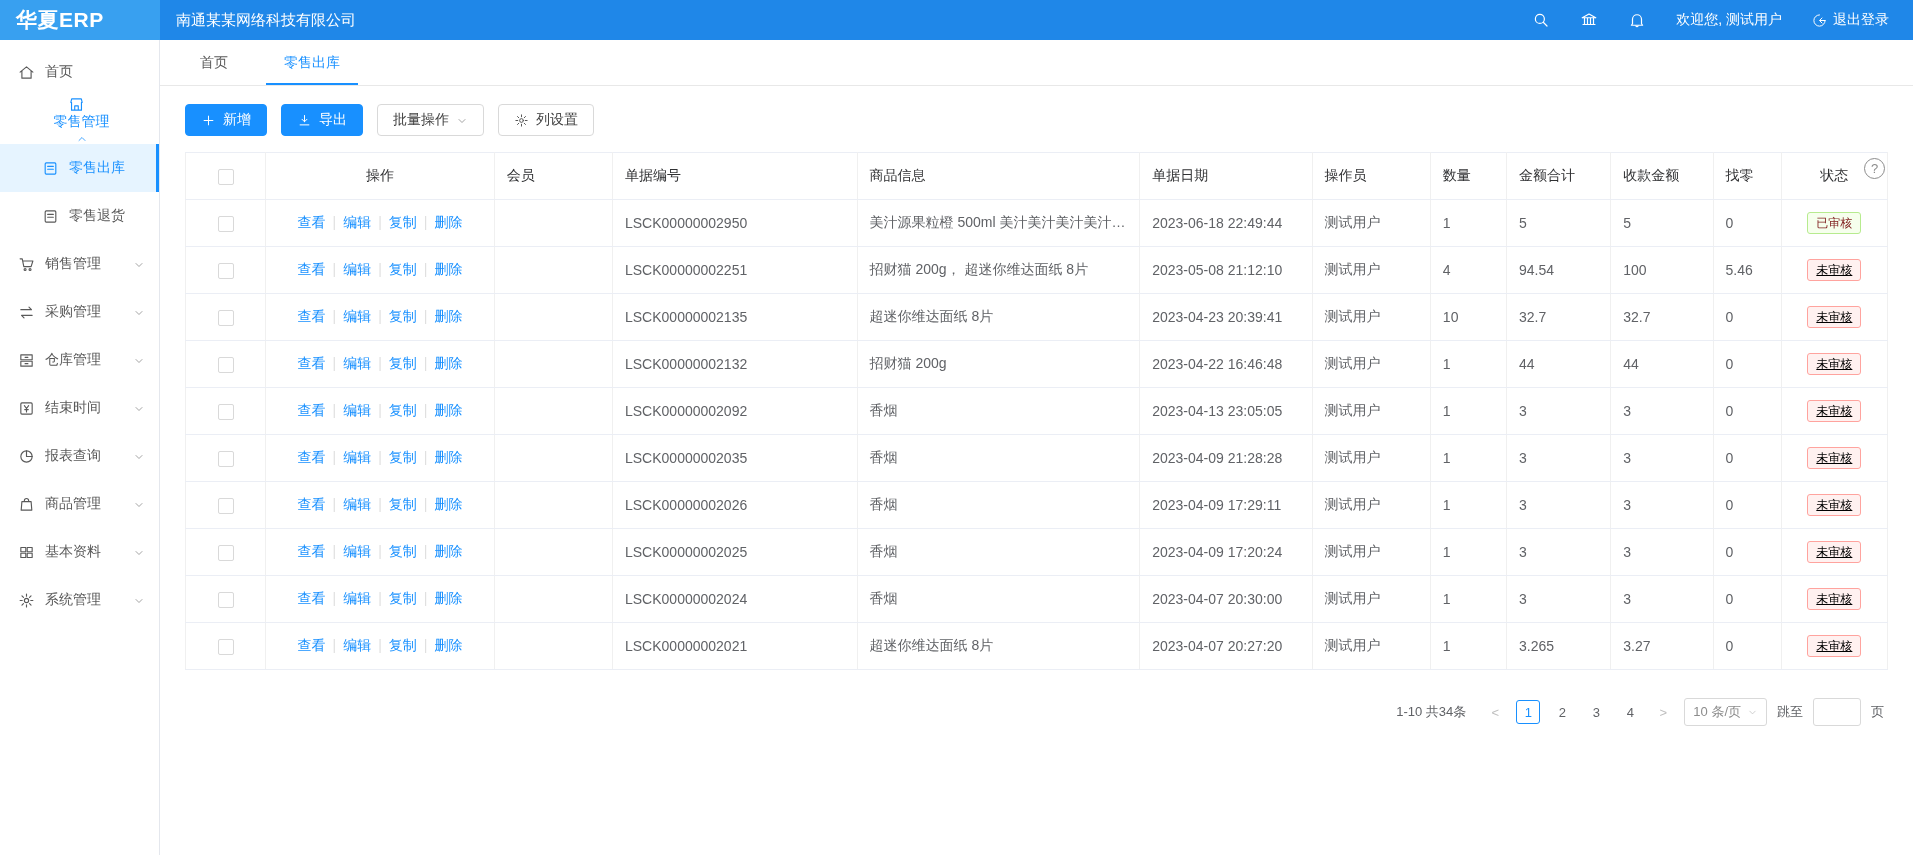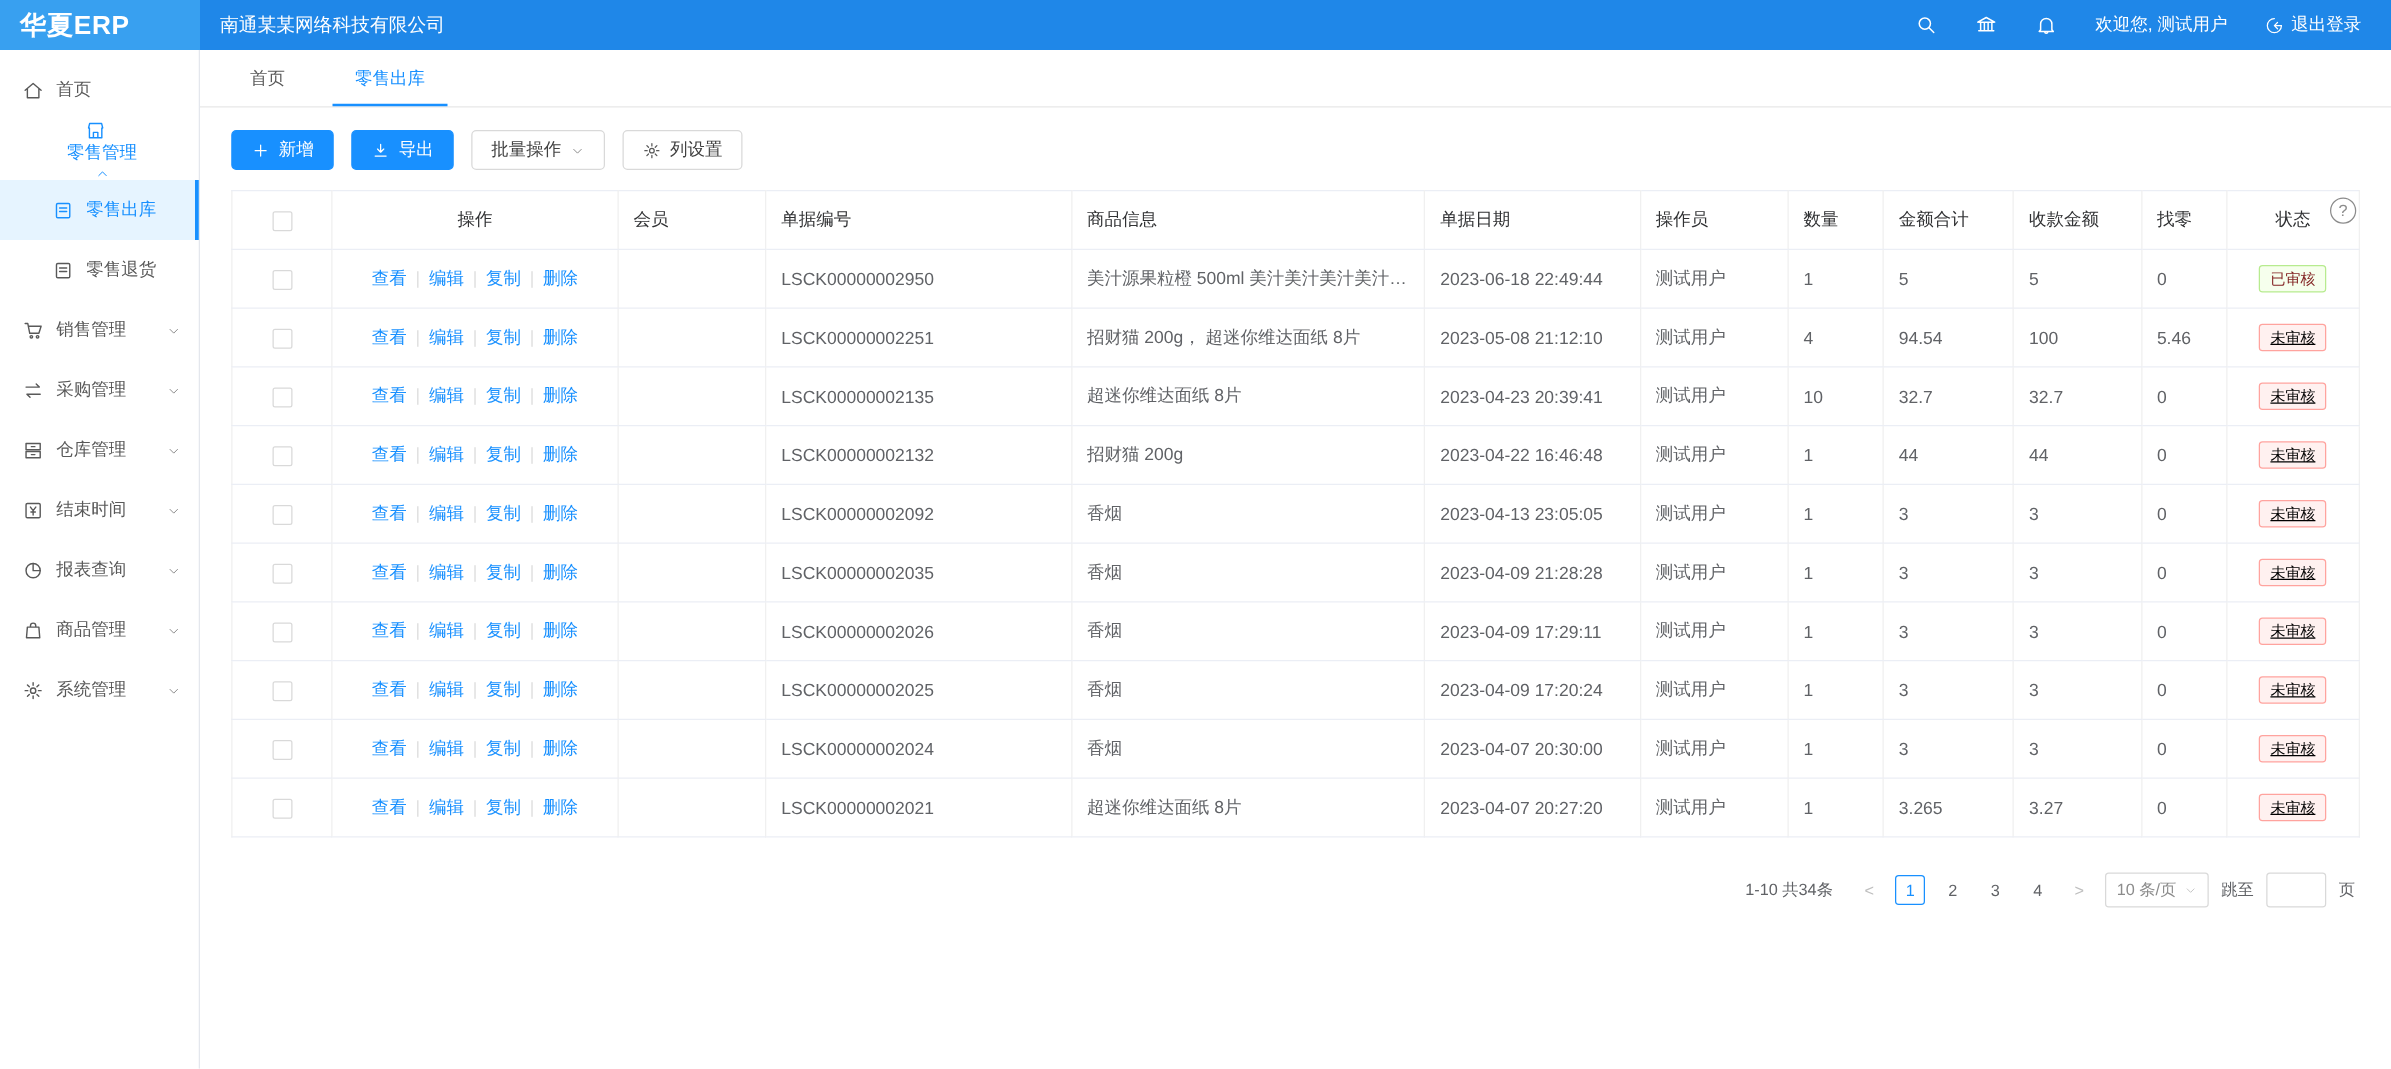--- a/index.html
+++ b/index.html
@@ -224,20 +224,32 @@
       <span class="sico"><svg class="ic" viewBox="0 0 24 24">
             <path d="M5.5 8h13l1 12h-15zM9 8V6.5a3 3 0 0 1 6 0V8"></path>
           </svg></span>
       <span class="s-label">商品管理</span>
       <span class="caret"><svg class="ic" viewBox="0 0 24 24">
             <path d="M6 9l6 6 6-6"></path>
           </svg></span>
     </div>
     <div class="s-item">
       <span class="sico"><svg class="ic" viewBox="0 0 24 24">
+            <rect x="4" y="5" width="7" height="6"></rect>
+            <rect x="13" y="5" width="7" height="6"></rect>
+            <rect x="4" y="13" width="7" height="6"></rect>
+            <rect x="13" y="13" width="7" height="6"></rect>
+          </svg></span>
+      <span class="s-label">基本资料</span>
+      <span class="caret"><svg class="ic" viewBox="0 0 24 24">
+            <path d="M6 9l6 6 6-6"></path>
+          </svg></span>
+    </div>
+    <div class="s-item">
+      <span class="sico"><svg class="ic" viewBox="0 0 24 24">
             <circle cx="12" cy="12" r="3"></circle>
             <path d="M12 3v3M12 18v3M3 12h3M18 12h3M5.6 5.6l2.1 2.1M16.3 16.3l2.1 2.1M18.4 5.6l-2.1 2.1M7.7 16.3l-2.1 2.1"></path>
           </svg></span>
       <span class="s-label">系统管理</span>
       <span class="caret"><svg class="ic" viewBox="0 0 24 24">
             <path d="M6 9l6 6 6-6"></path>
           </svg></span>
     </div>
   </div>
 

